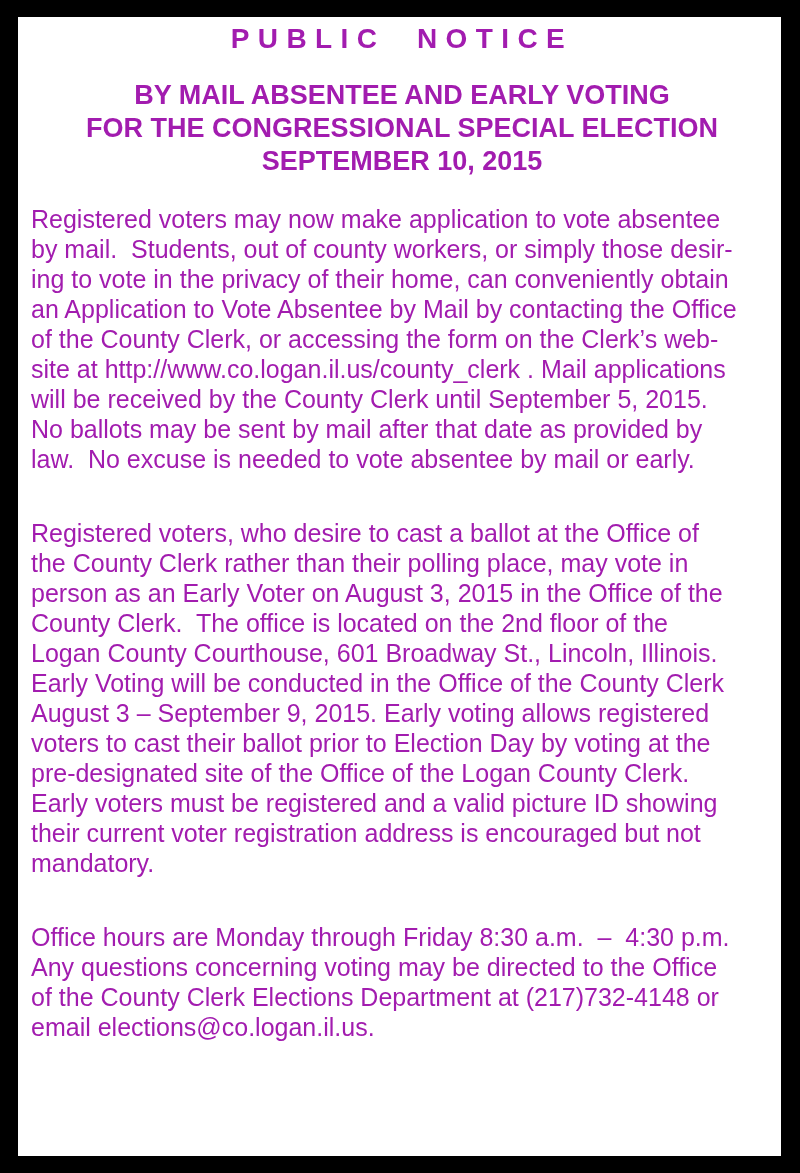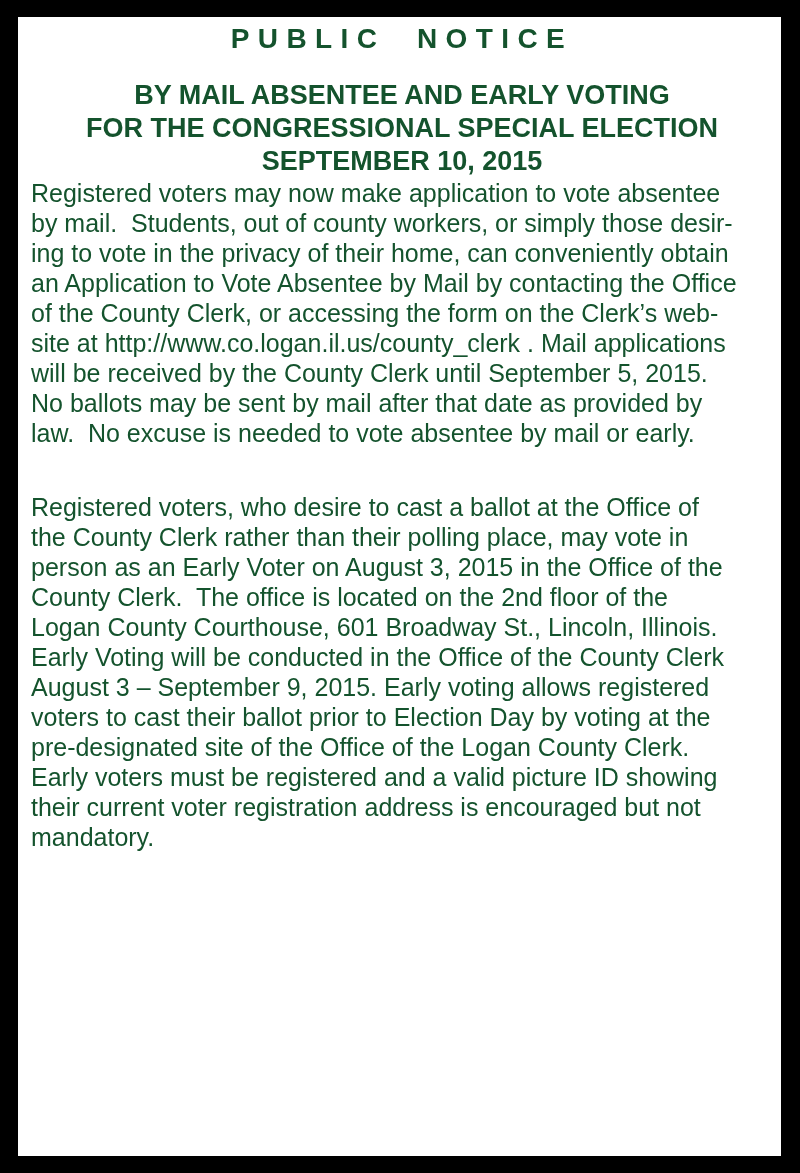--- a/index.html
+++ b/index.html
@@ -12,21 +12,21 @@
     width: 800px;
     height: 1173px;
     background: #000000;
     padding: 17px 19px 17px 18px;
   }
   .sheet {
     box-sizing: border-box;
     width: 100%;
     height: 100%;
     background: #ffffff;
-    color: #14532d;
+    color: #a21caf;
     font-family: "Liberation Sans", sans-serif;
     padding: 0 8px 0 13px;
     overflow: hidden;
   }
   .title {
     margin: 8px 0 0 0;
     text-align: center;
     font-size: 28px;
     line-height: 28px;
     font-weight: bold;
@@ -42,20 +42,21 @@
     font-weight: bold;
     white-space: pre;
   }
   .para {
     margin: 0 0 44px 0;
     font-size: 25px;
     line-height: 30px;
     white-space: pre;
   }
   .para.first {
+    margin-top: 26px;
   }
   .para.last {
     margin-bottom: 0;
   }
   .signature {
     margin: 27px 0 0 0;
     font-size: 27px;
     line-height: 27px;
     font-weight: bold;
     white-space: pre;
@@ -84,14 +85,18 @@
 person as an Early Voter on August 3, 2015 in the Office of the
 County Clerk.  The office is located on the 2nd floor of the
 Logan County Courthouse, 601 Broadway St., Lincoln, Illinois.
 Early Voting will be conducted in the Office of the County Clerk
 August 3 – September 9, 2015. Early voting allows registered
 voters to cast their ballot prior to Election Day by voting at the
 pre-designated site of the Office of the Logan County Clerk.
 Early voters must be registered and a valid picture ID showing
 their current voter registration address is encouraged but not
 mandatory.</p>
+    <p class="para last">Office hours are Monday through Friday 8:30 a.m.  –  4:30 p.m.
+Any questions concerning voting may be directed to the Office
+of the County Clerk Elections Department at (217)732-4148 or
+email elections@co.logan.il.us.</p>
   </div>
 </div>
 
 </body></html>

